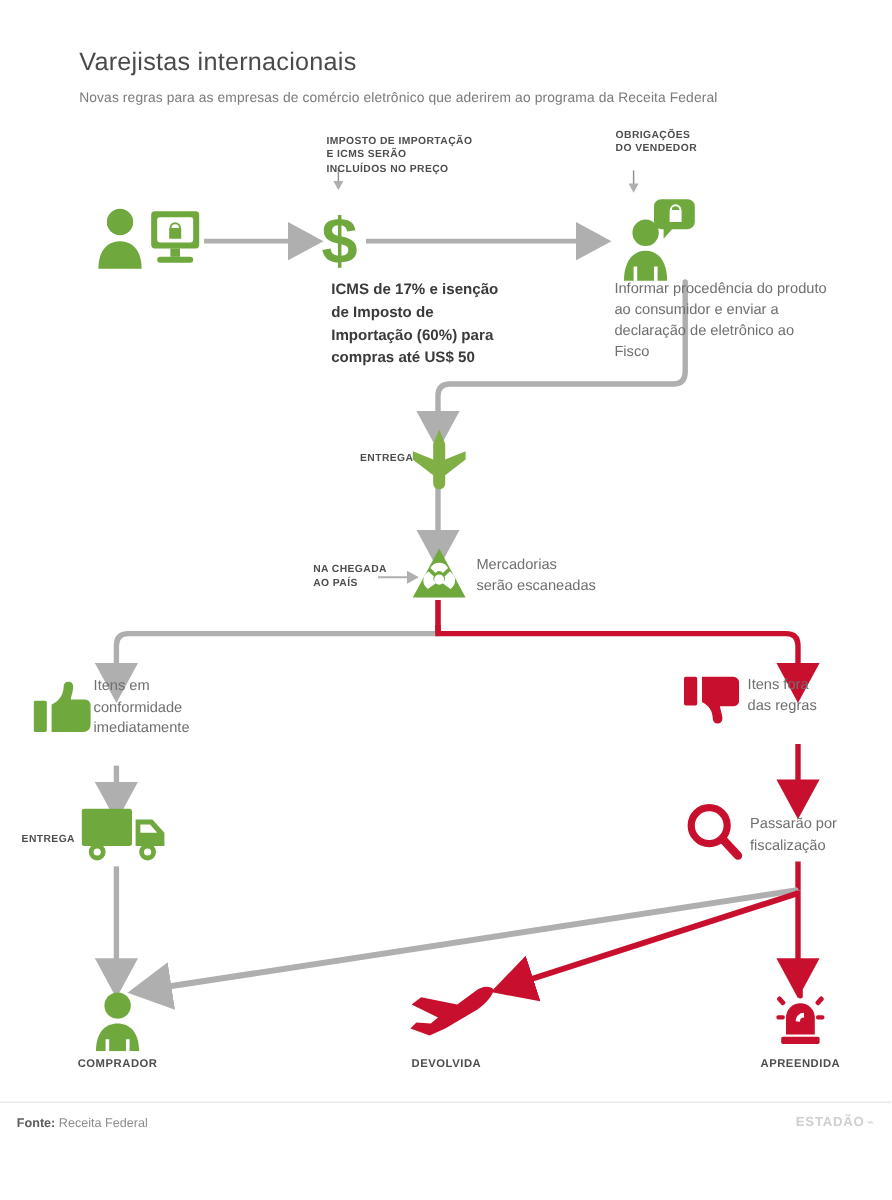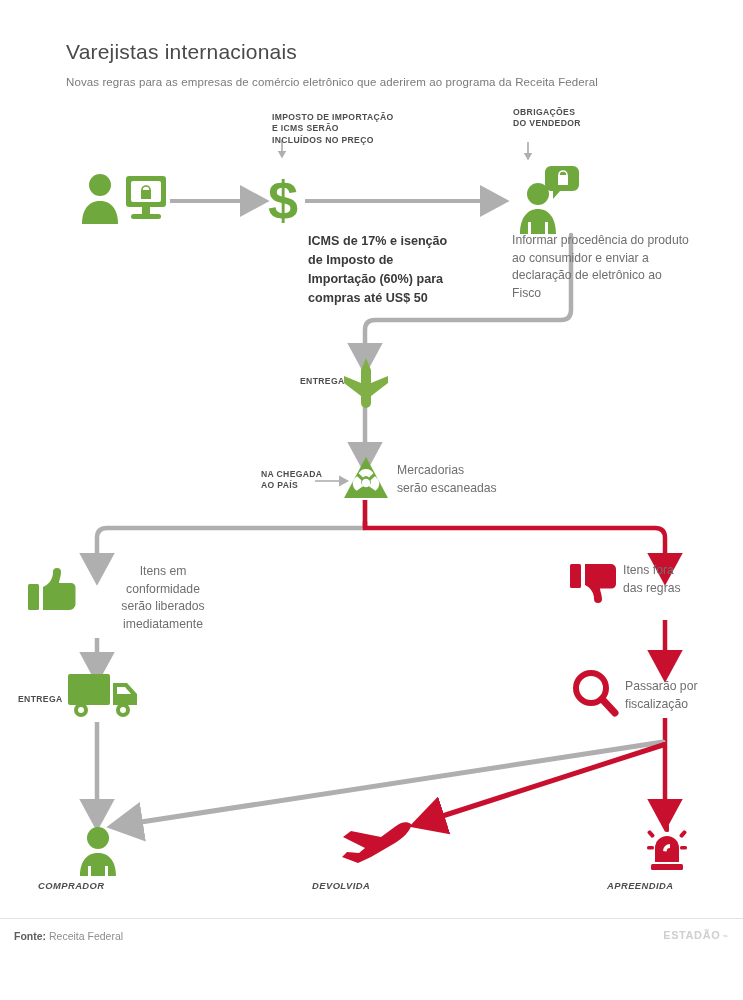--- a/index.html
+++ b/index.html
@@ -32,21 +32,21 @@
     position:absolute;
     font-size:12.2px;color:#6f6f6f;line-height:1.45;
   }
   .body-bold{
     position:absolute;
     font-size:12.6px;color:#3a3a3a;line-height:1.5;font-weight:700;
   }
   .outcome-lab{
     position:absolute;
     font-size:9.4px;font-weight:700;color:#4d4d4d;letter-spacing:.45px;
-    text-align:left;text-transform:uppercase;font-style:italic;
+    text-align:center;text-transform:uppercase;
   }
 
   .ico{position:absolute;}
 
   .footline{
     position:absolute;left:0;top:918px;width:743px;height:1px;background:#e3e3e3;
   }
   .fonte{
     position:absolute;left:14px;top:930px;font-size:10.5px;color:#8d8d8d;
   }
@@ -133,21 +133,21 @@
   <div class="caplabel" style="left:272px;top:112px;width:170px;">
     <div>IMPOSTO DE IMPORTAÇÃO</div>
     <div>E ICMS SERÃO</div>
     <div>INCLUÍDOS NO PREÇO</div>
   </div>
   <div class="ico" style="left:260px;top:172px;">
     <svg width="46" height="58" viewBox="0 0 46 58">
       <text x="23" y="47" text-anchor="middle" font-family="'Liberation Sans',sans-serif" font-size="54" font-weight="700" fill="#6FA83C">$</text>
     </svg>
   </div>
-  <div class="body-bold" style="left:276px;top:232px;width:168px;margin-left:32px;">
+  <div class="body-bold" style="left:276px;top:232px;width:168px;">
     <div>ICMS de 17% e isenção</div>
     <div>de Imposto de</div>
     <div>Importação (60%) para</div>
     <div>compras até US$ 50</div>
   </div>
 
   <div class="caplabel" style="left:513px;top:107px;width:150px;">
     <div>OBRIGAÇÕES</div>
     <div>DO VENDEDOR</div>
   </div>
@@ -186,24 +186,23 @@
     <div>Mercadorias</div>
     <div>serão escaneadas</div>
   </div>
 
   <div class="ico" style="left:28px;top:568px;">
     <svg width="48" height="48" viewBox="0 0 48 48">
       <rect x="0" y="16" width="11" height="26" rx="1.5" fill="#6FA83C"></rect>
       <path d="M15,42 L15,19 C22,16 25,10 25,4 a4,4 0 0 1 8,0 C33,8 31,13 31,15 L43,15 a4.5,4.5 0 0 1 4.5,4.5 L47.5,36 a6,6 0 0 1 -6,6 Z" fill="#6FA83C"></path>
     </svg>
   </div>
-  <div class="body-txt" style="left:78px;top:563px;width:170px;text-align:center;">
+  <div class="body-txt" style="left:78px;top:563px;width:170px;">
     <div>Itens em</div>
     <div>conformidade</div>
-    <div>serão liberados</div>
     <div>imediatamente</div>
   </div>
 
   <div class="ico" style="left:570px;top:562px;">
     <svg width="46" height="46" viewBox="0 0 46 46">
       <rect x="0" y="2" width="11" height="24" rx="1.5" fill="#C8102E"></rect>
       <path d="M15,2 L41,2 a5,5 0 0 1 5,5 L46,22 a4.5,4.5 0 0 1 -4.5,4.5 L30,26.5 C30,28.5 32,33 32,37 a4,4 0 0 1 -8,0 C24,31 21,26 15,23 Z" fill="#C8102E"></path>
     </svg>
   </div>
   <div class="body-txt" style="left:623px;top:562px;width:120px;">

